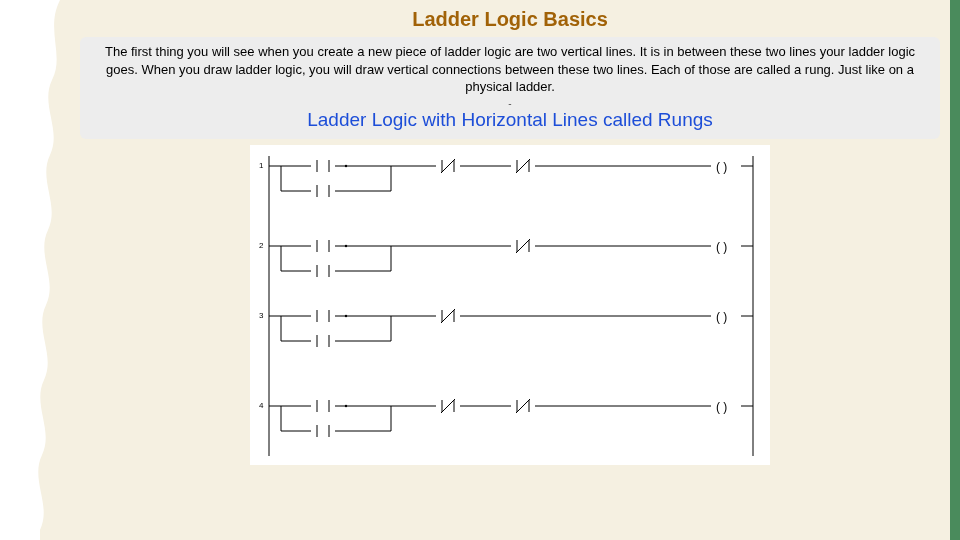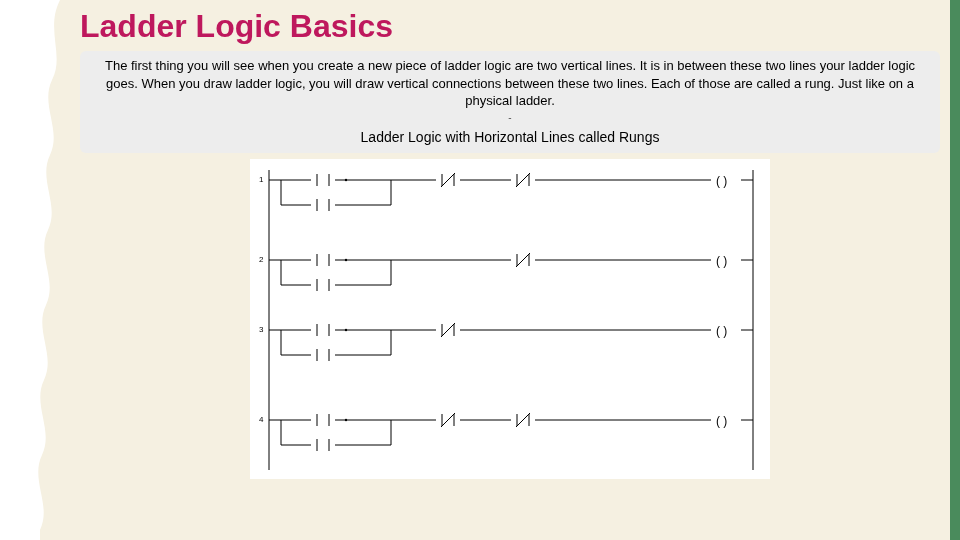--- a/index.html
+++ b/index.html
@@ -26,40 +26,40 @@
     width: 70px;
     height: 100%;
   }
   .content {
     position: absolute;
     left: 80px;
     right: 20px;
     top: 8px;
   }
   .title {
-    font-size: 32px;
+    font-size: 20px;
     font-weight: bold;
-    color: #be185d;
+    text-align: center;
+    color: #a16207;
     margin-bottom: 6px;
   }
   .text-block {
     background: #ededed;
     border-radius: 6px;
     padding: 6px 10px 8px 10px;
     text-align: center;
   }
   .body-text {
     font-size: 13px;
     line-height: 1.35;
     color: #000;
   }
   .subtitle {
-    font-size: 14px;
-    color: #000000;
-    margin-top: 6px;
+    font-size: 19px;
+    color: #1d4ed8;
   }
   .tiny-dash {
     font-size: 10px;
     color: #555;
     margin-top: 2px;
   }
   .diagram-wrap {
     margin-top: 6px;
     display: flex;
     justify-content: center;

